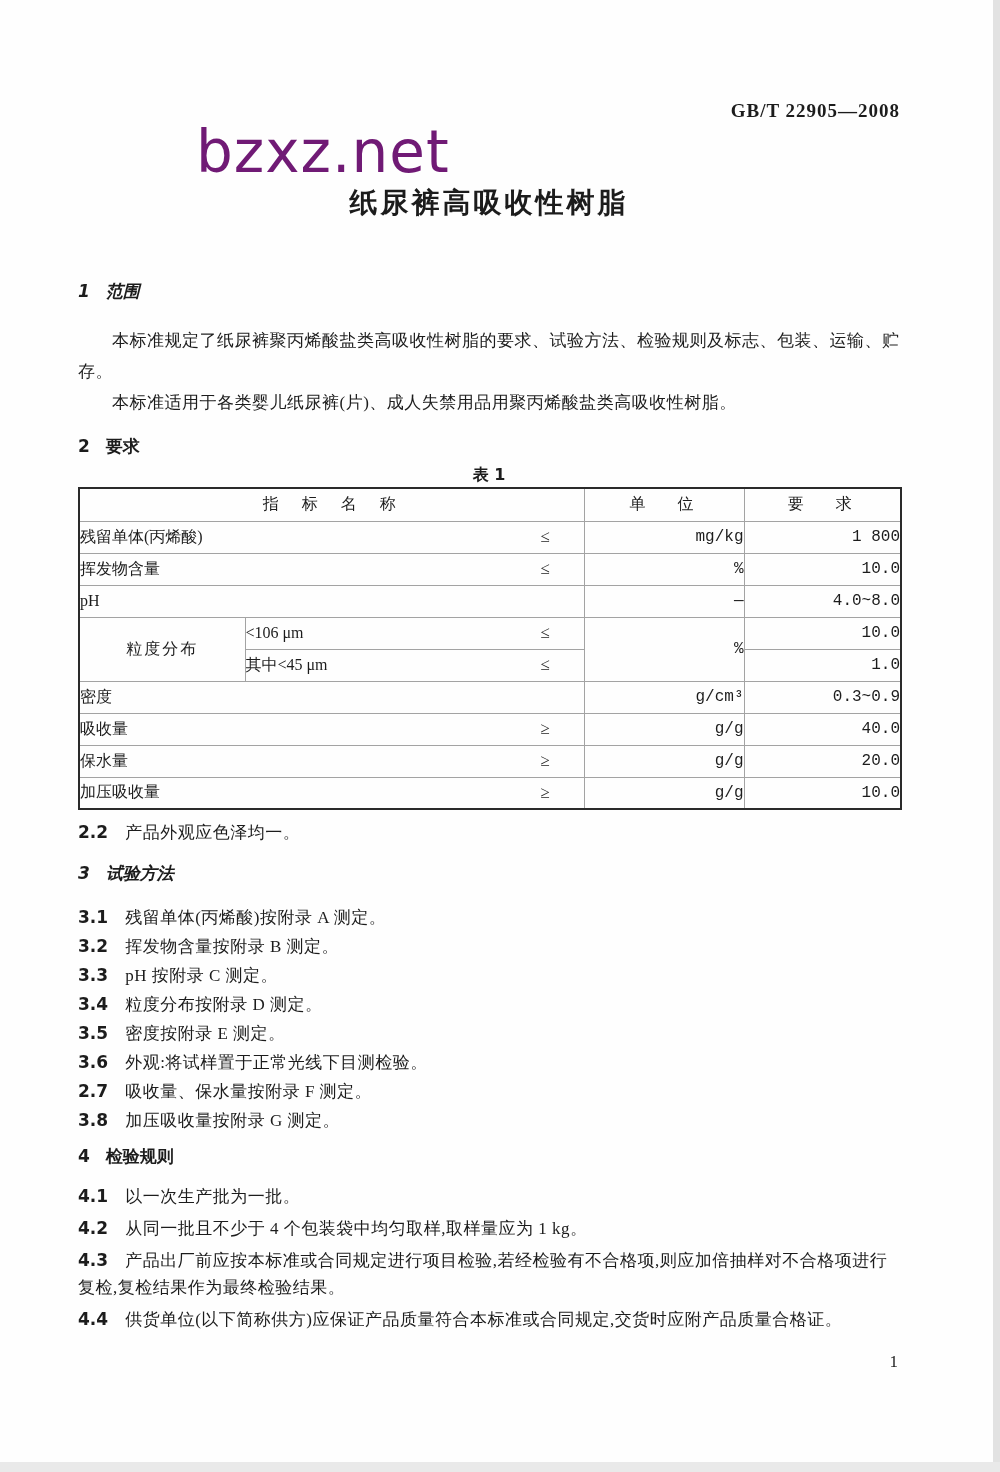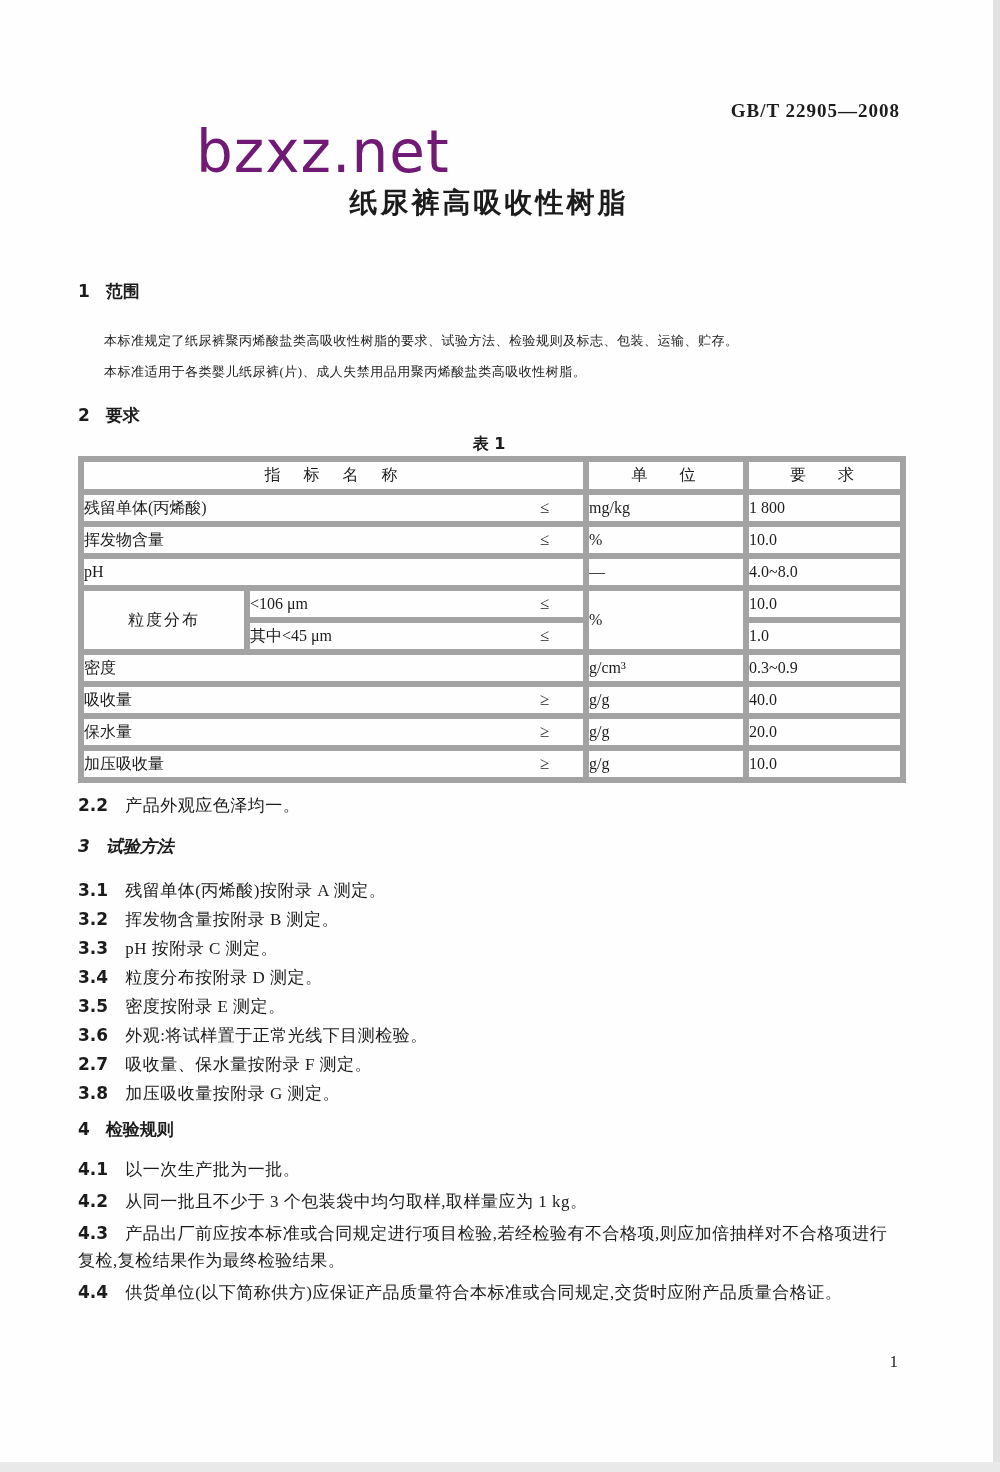--- a/index.html
+++ b/index.html
@@ -58,26 +58,26 @@
     letter-spacing: 3px;
     height: 42px;
   }
   .sec-heading {
     font-family: "DejaVu Sans", "Liberation Sans", sans-serif;
     font-weight: bold;
     font-size: 17px;
     height: 26px;
   }
   .sec-heading .num { margin-right: 16px; }
-  #h-s1 { margin-top: 54px; }
+  #h-s1 { margin-top: 54px; font-style: italic; }
   #h-s2 { margin-top: 17px; }
   #h-s3 { margin-top: 16px; font-style: italic; }
   #h-s4 { margin-top: 11px; }
   .para {
-    font-size: 13px;
+    font-size: 17px;
     line-height: 31px;
     text-indent: 2em;
     letter-spacing: 0.5px;
   }
   #p-scope1 { margin-top: 19px; }
   .clause {
     font-size: 17px;
     line-height: 27px;
     letter-spacing: 0.5px;
   }
@@ -102,21 +102,21 @@
     height: 22px;
   }
   table.spec {
     width: 100%;
     border-collapse: collapse;
     table-layout: fixed;
     font-size: 16px;
     border: 2px solid #2a2a2a;
   }
   table.spec td, table.spec th {
-    border: 6px solid #a3a3a3;
+    border: 1px solid #a3a3a3;
     vertical-align: middle;
     font-weight: normal;
     padding: 0;
     overflow: hidden;
   }
   table.spec th {
     height: 33px;
     text-align: center;
     white-space: pre;
     letter-spacing: 5px;
@@ -127,21 +127,21 @@
     padding-left: 14px;
     position: relative;
   }
   .cell-name .rel {
     position: absolute;
     right: 34px; top: 50%;
     transform: translateY(-50%);
     font-size: 17px;
   }
   .cell-group { text-align: center; letter-spacing: 2px; }
-  .cell-center { text-align: left; }
+  .cell-center { text-align: right; font-family: Liberation Mono, monospace; }
   .col-w-group { width: 166px; }
   .col-w-sub   { width: 339px; }
   .col-w-unit  { width: 160px; }
   .col-w-req   { width: 157px; }
   .page-number {
     position: absolute;
     top: 1352px;
     right: 102px;
     font-size: 17px;
     z-index: 2;
@@ -249,21 +249,21 @@
       <div class="clause"><span class="num">3.6</span><span>外观:将试样置于正常光线下目测检验。</span></div>
       <div class="clause"><span class="num">2.7</span><span>吸收量、保水量按附录 F 测定。</span></div>
       <div class="clause"><span class="num">3.8</span><span>加压吸收量按附录 G 测定。</span></div>
     </div>
 
     <div class="sec-heading" id="h-s4">
       <span class="num">4</span><span>检验规则</span>
     </div>
     <div class="s4-list">
       <div class="clause"><span class="num">4.1</span><span>以一次生产批为一批。</span></div>
-      <div class="clause"><span class="num">4.2</span><span>从同一批且不少于 3 个包装袋中均匀取样,取样量应为 1 kg。</span></div>
+      <div class="clause"><span class="num">4.2</span><span>从同一批且不少于 4 个包装袋中均匀取样,取样量应为 1 kg。</span></div>
       <div class="clause"><span class="num">4.3</span><span>产品出厂前应按本标准或合同规定进行项目检验,若经检验有不合格项,则应加倍抽样对不合格项进行复检,复检结果作为最终检验结果。</span></div>
       <div class="clause"><span class="num">4.4</span><span>供货单位(以下简称供方)应保证产品质量符合本标准或合同规定,交货时应附产品质量合格证。</span></div>
     </div>
 
   </div>
 
   <div class="page-number">1</div>
 
   <div class="edge-right"></div>
   <div class="edge-bottom"></div>

